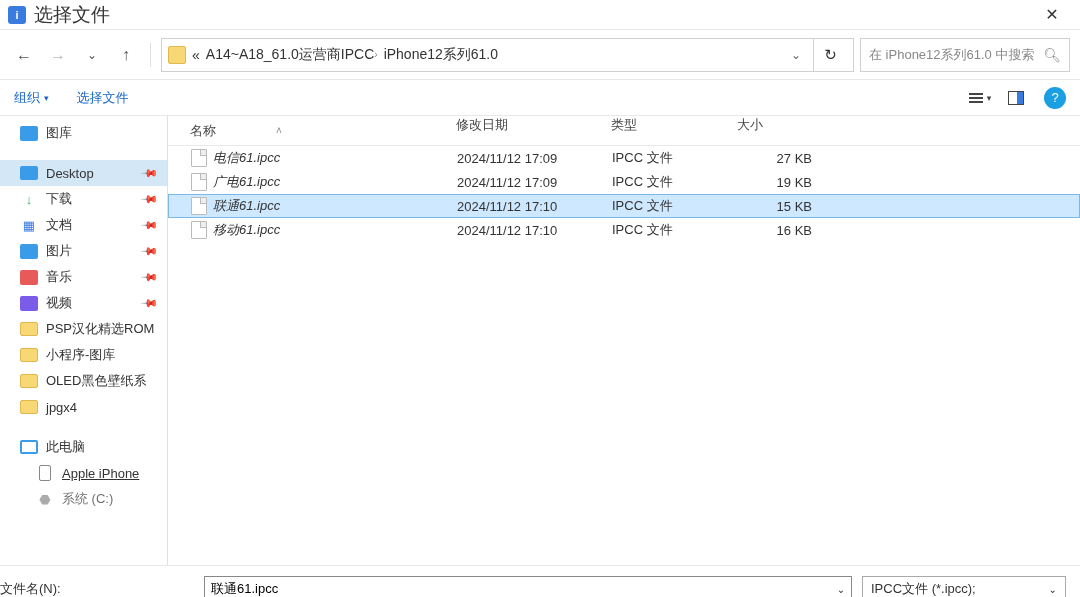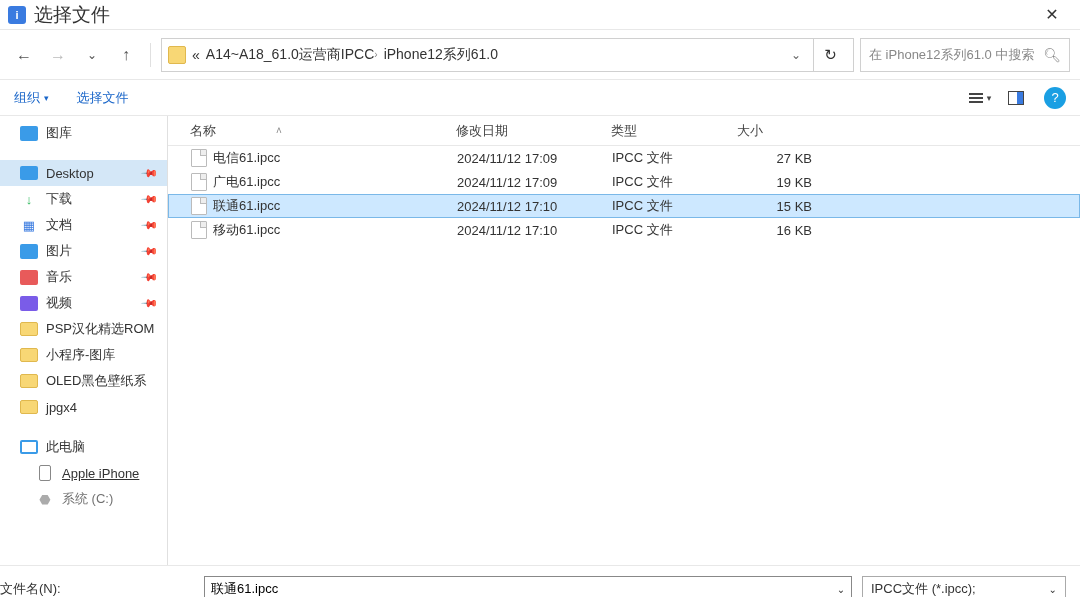--- a/index.html
+++ b/index.html
@@ -51,31 +51,31 @@
     .icon-desktop { background: #3a9be8; width: 18px; height: 14px; border-radius: 2px; position: relative; }
     .icon-purple { background: #7a5ce8; border-radius: 2px; width: 18px; height: 15px; }
     .icon-red { background: #e85a5a; border-radius: 2px; width: 18px; height: 15px; }
     .icon-monitor { width: 18px; height: 14px; border: 2px solid #3a9be8; border-radius: 2px; position: relative; }
     .icon-phone { width: 12px; height: 16px; border: 1.5px solid #888; border-radius: 2px; }
     .icon-download { color: #2eb85c; font-weight: bold; }
     .icon-doc { color: #3a7be0; }
 
     
     .filelist { flex: 1; overflow: hidden; }
-    .list-header { height: 30px; display: flex; align-items: center; border-bottom: 1px solid #e8e8e8; font-size: 13px; color: #444; }
+    .list-header { height: 30px; display: flex; border-bottom: 1px solid #e8e8e8; font-size: 13px; color: #444; }
     .list-header .col { padding: 0 8px; }
     .col-name { width: 280px; padding-left: 22px !important; display: flex; align-items: center; gap: 60px; }
     .col-name .sort { font-size: 10px; color: #888; }
     .col-date { width: 155px; }
     .col-type { width: 126px; }
     .col-size { width: 90px; text-align: right; }
     .file-row { height: 24px; display: flex; align-items: center; font-size: 13px; color: #333; border: 1px solid transparent; }
     .file-row.selected { background: #cde8ff; border: 1px solid #7ab8e8; }
     .file-row .col { padding: 0 8px; }
-    .file-row .col-name { display: flex; align-items: flex-start; gap: 6px; padding-left: 22px; }
+    .file-row .col-name { display: flex; align-items: flex-start; gap: 6px; padding-left: 22px; font-style: italic; }
     .file-icon { width: 16px; height: 18px; border: 1px solid #bbb; border-radius: 1px; background: #fff; position: relative; }
     .file-icon::after { content: ""; position: absolute; top: 0; right: 0; width: 5px; height: 5px; background: #eee; border-left: 1px solid #bbb; border-bottom: 1px solid #bbb; }
 
     
     .bottom { border-top: 1px solid #e8e8e8; padding: 10px 14px 10px 0; }
     .filename-row { display: flex; align-items: center; margin-bottom: 8px; }
     .filename-row .lbl { width: 204px; text-align: left; padding-right: 6px; font-size: 13px; }
     .filename-row input { flex: 1; height: 26px; border: 1px solid #888; padding: 0 6px; font-size: 13px; }
     .filename-row .filter { width: 204px; height: 26px; border: 1px solid #aaa; margin-left: 10px; display: flex; align-items: center; padding: 0 8px; font-size: 13px; justify-content: space-between; }
     .filename-row .input-wrap { flex: 1; position: relative; display: flex; }

